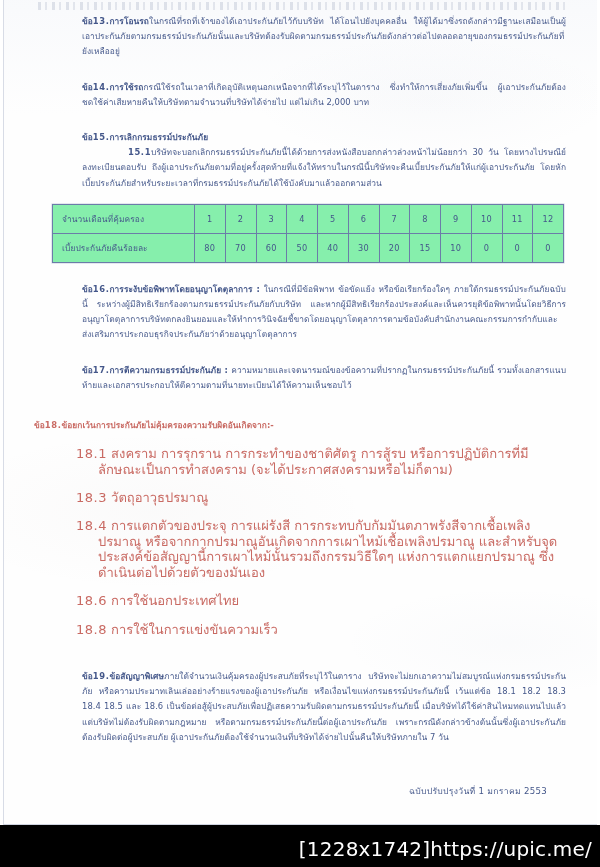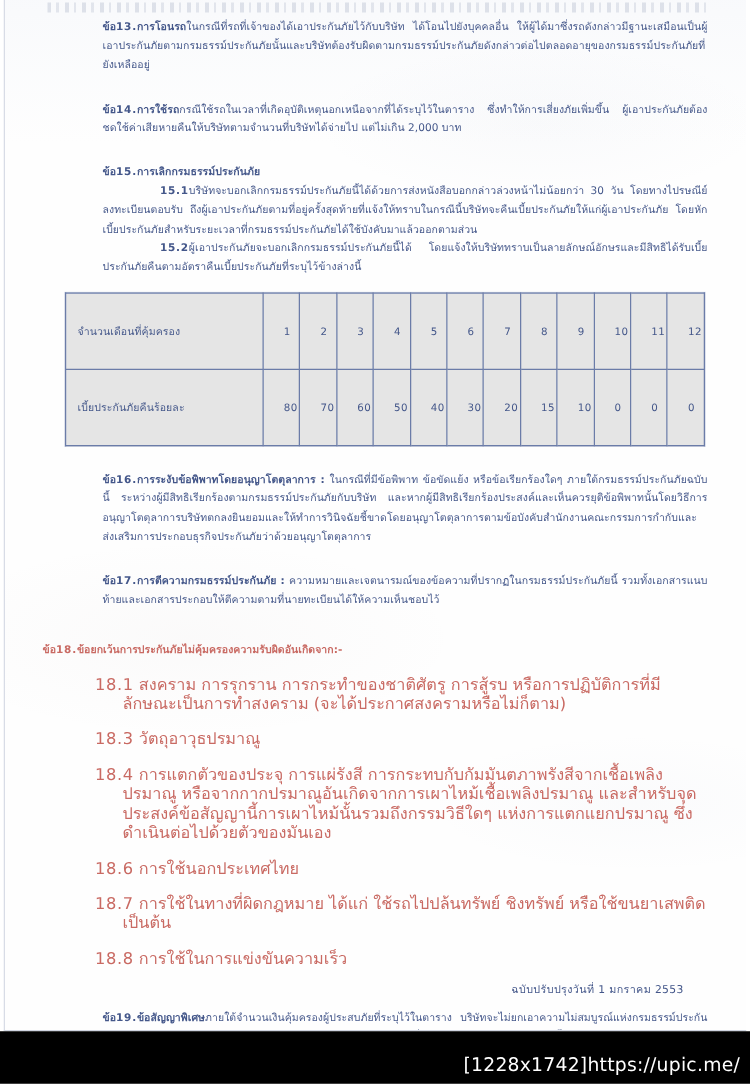--- a/index.html
+++ b/index.html
@@ -119,23 +119,23 @@
     border-collapse: collapse;
     width: 100%;
     table-layout: fixed;
   }
   table.refund td {
     border: 1px solid #6b7ca8;
     color: #44578a;
     font-size: 8.2px;
     text-align: center;
     height: 28px;
-    padding: 16px;
+    padding: 0;
     letter-spacing: 0.4px;
-    background: #e5e5e5;
+    background: #86efac;
   }
   table.refund td.label {
     width: 132px;
     text-align: left;
     padding-left: 9px;
     font-size: 8.4px;
     letter-spacing: 0.1px;
   }
   
   table.refund {
@@ -161,21 +161,21 @@
     bottom: 0;
     height: 42px;
     background: #000000;
   }
   #watermark-text {
     position: absolute;
     right: 8px;
     bottom: 6px;
     color: #ffffff;
     font-family: "DejaVu Sans", "Liberation Sans", sans-serif;
-    font-size: 15px;
+    font-size: 20px;
     letter-spacing: 0.2px;
     white-space: nowrap;
   }
 </style>
 </head>
 <body>
 
 <div id="page-sheet">
   <div id="scan-noise"></div>
   <div id="top-cut-line"></div>
@@ -192,21 +192,20 @@
       <p class="para"><span class="lead">ข้อ</span><span class="lead-num">14.</span><span class="lead">การใช้รถ</span><span>กรณีใช้รถในเวลาที่เกิดอุบัติเหตุนอกเหนือจากที่ได้ระบุไว้ในตาราง ซึ่งทำให้การเสี่ยงภัยเพิ่มขึ้น ผู้เอาประกันภัยต้องชดใช้ค่าเสียหายคืนให้บริษัทตามจำนวนที่บริษัทได้จ่ายไป แต่ไม่เกิน 2,000 บาท</span></p>
     </div>
 
     <div class="gap-md"></div>
 
     <div class="clause blue">
       <p class="para loose"><span class="lead">ข้อ</span><span class="lead-num">15.</span><span class="lead">การเลิกกรมธรรม์ประกันภัย</span></p>
 
       <p class="para sub-indent"><span class="lead-num">15.1</span><span>บริษัทจะบอกเลิกกรมธรรม์ประกันภัยนี้ได้ด้วยการส่งหนังสือบอกกล่าวล่วงหน้าไม่น้อยกว่า 30 วัน โดยทางไปรษณีย์ลงทะเบียนตอบรับ ถึงผู้เอาประกันภัยตามที่อยู่ครั้งสุดท้ายที่แจ้งให้ทราบในกรณีนี้บริษัทจะคืนเบี้ยประกันภัยให้แก่ผู้เอาประกันภัย โดยหักเบี้ยประกันภัยสำหรับระยะเวลาที่กรมธรรม์ประกันภัยได้ใช้บังคับมาแล้วออกตามส่วน</span></p>
 
-      <p class="para sub-indent"><span class="lead-num">15.2</span><span>ผู้เอาประกันภัยจะบอกเลิกกรมธรรม์ประกันภัยนี้ได้ โดยแจ้งให้บริษัททราบเป็นลายลักษณ์อักษรและมีสิทธิได้รับเบี้ยประกันภัยคืนตามอัตราคืนเบี้ยประกันภัยที่ระบุไว้ข้างล่างนี้</span></p>
     </div>
 
     <div id="refund-table-wrap">
       <table class="refund">
         <tbody>
           <tr>
             <td class="label">จำนวนเดือนที่คุ้มครอง</td>
             <td>1</td>
             <td>2</td>
             <td>3</td>
@@ -259,21 +258,20 @@
       <p class="sub-hang"><span class="sub-no">18.1</span> <span>สงคราม การรุกราน การกระทำของชาติศัตรู การสู้รบ หรือการปฏิบัติการที่มีลักษณะเป็นการทำสงคราม (จะได้ประกาศสงครามหรือไม่ก็ตาม)</span></p>
 
 
       <p class="sub-hang"><span class="sub-no">18.3</span> <span>วัตถุอาวุธปรมาณู</span></p>
 
       <p class="sub-hang"><span class="sub-no">18.4</span> <span>การแตกตัวของประจุ การแผ่รังสี การกระทบกับกัมมันตภาพรังสีจากเชื้อเพลิงปรมาณู หรือจากกากปรมาณูอันเกิดจากการเผาไหม้เชื้อเพลิงปรมาณู และสำหรับจุดประสงค์ข้อสัญญานี้การเผาไหม้นั้นรวมถึงกรรมวิธีใดๆ แห่งการแตกแยกปรมาณู ซึ่งดำเนินต่อไปด้วยตัวของมันเอง</span></p>
 
 
       <p class="sub-hang"><span class="sub-no">18.6</span> <span>การใช้นอกประเทศไทย</span></p>
 
-      <p class="sub-hang"><span class="sub-no">18.7</span> <span>การใช้ในทางที่ผิดกฎหมาย ได้แก่ ใช้รถไปปล้นทรัพย์ ชิงทรัพย์ หรือใช้ขนยาเสพติด เป็นต้น</span></p>
 
       <p class="sub-hang"><span class="sub-no">18.8</span> <span>การใช้ในการแข่งขันความเร็ว</span></p>
     </div>
 
     <div class="gap-lg"></div>
 
     <div class="clause blue">
       <p class="para"><span class="lead">ข้อ</span><span class="lead-num">19.</span><span class="lead">ข้อสัญญาพิเศษ</span><span>ภายใต้จำนวนเงินคุ้มครองผู้ประสบภัยที่ระบุไว้ในตาราง บริษัทจะไม่ยกเอาความไม่สมบูรณ์แห่งกรมธรรม์ประกันภัย หรือความประมาทเลินเล่ออย่างร้ายแรงของผู้เอาประกันภัย หรือเงื่อนไขแห่งกรมธรรม์ประกันภัยนี้ เว้นแต่ข้อ 18.1 18.2 18.3 18.4 18.5 และ 18.6 เป็นข้อต่อสู้ผู้ประสบภัยเพื่อปฏิเสธความรับผิดตามกรมธรรม์ประกันภัยนี้ เมื่อบริษัทได้ใช้ค่าสินไหมทดแทนไปแล้ว แต่บริษัทไม่ต้องรับผิดตามกฎหมาย หรือตามกรมธรรม์ประกันภัยนี้ต่อผู้เอาประกันภัย เพราะกรณีดังกล่าวข้างต้นนั้นซึ่งผู้เอาประกันภัยต้องรับผิดต่อผู้ประสบภัย ผู้เอาประกันภัยต้องใช้จำนวนเงินที่บริษัทได้จ่ายไปนั้นคืนให้บริษัทภายใน 7 วัน</span></p>
     </div>
 

